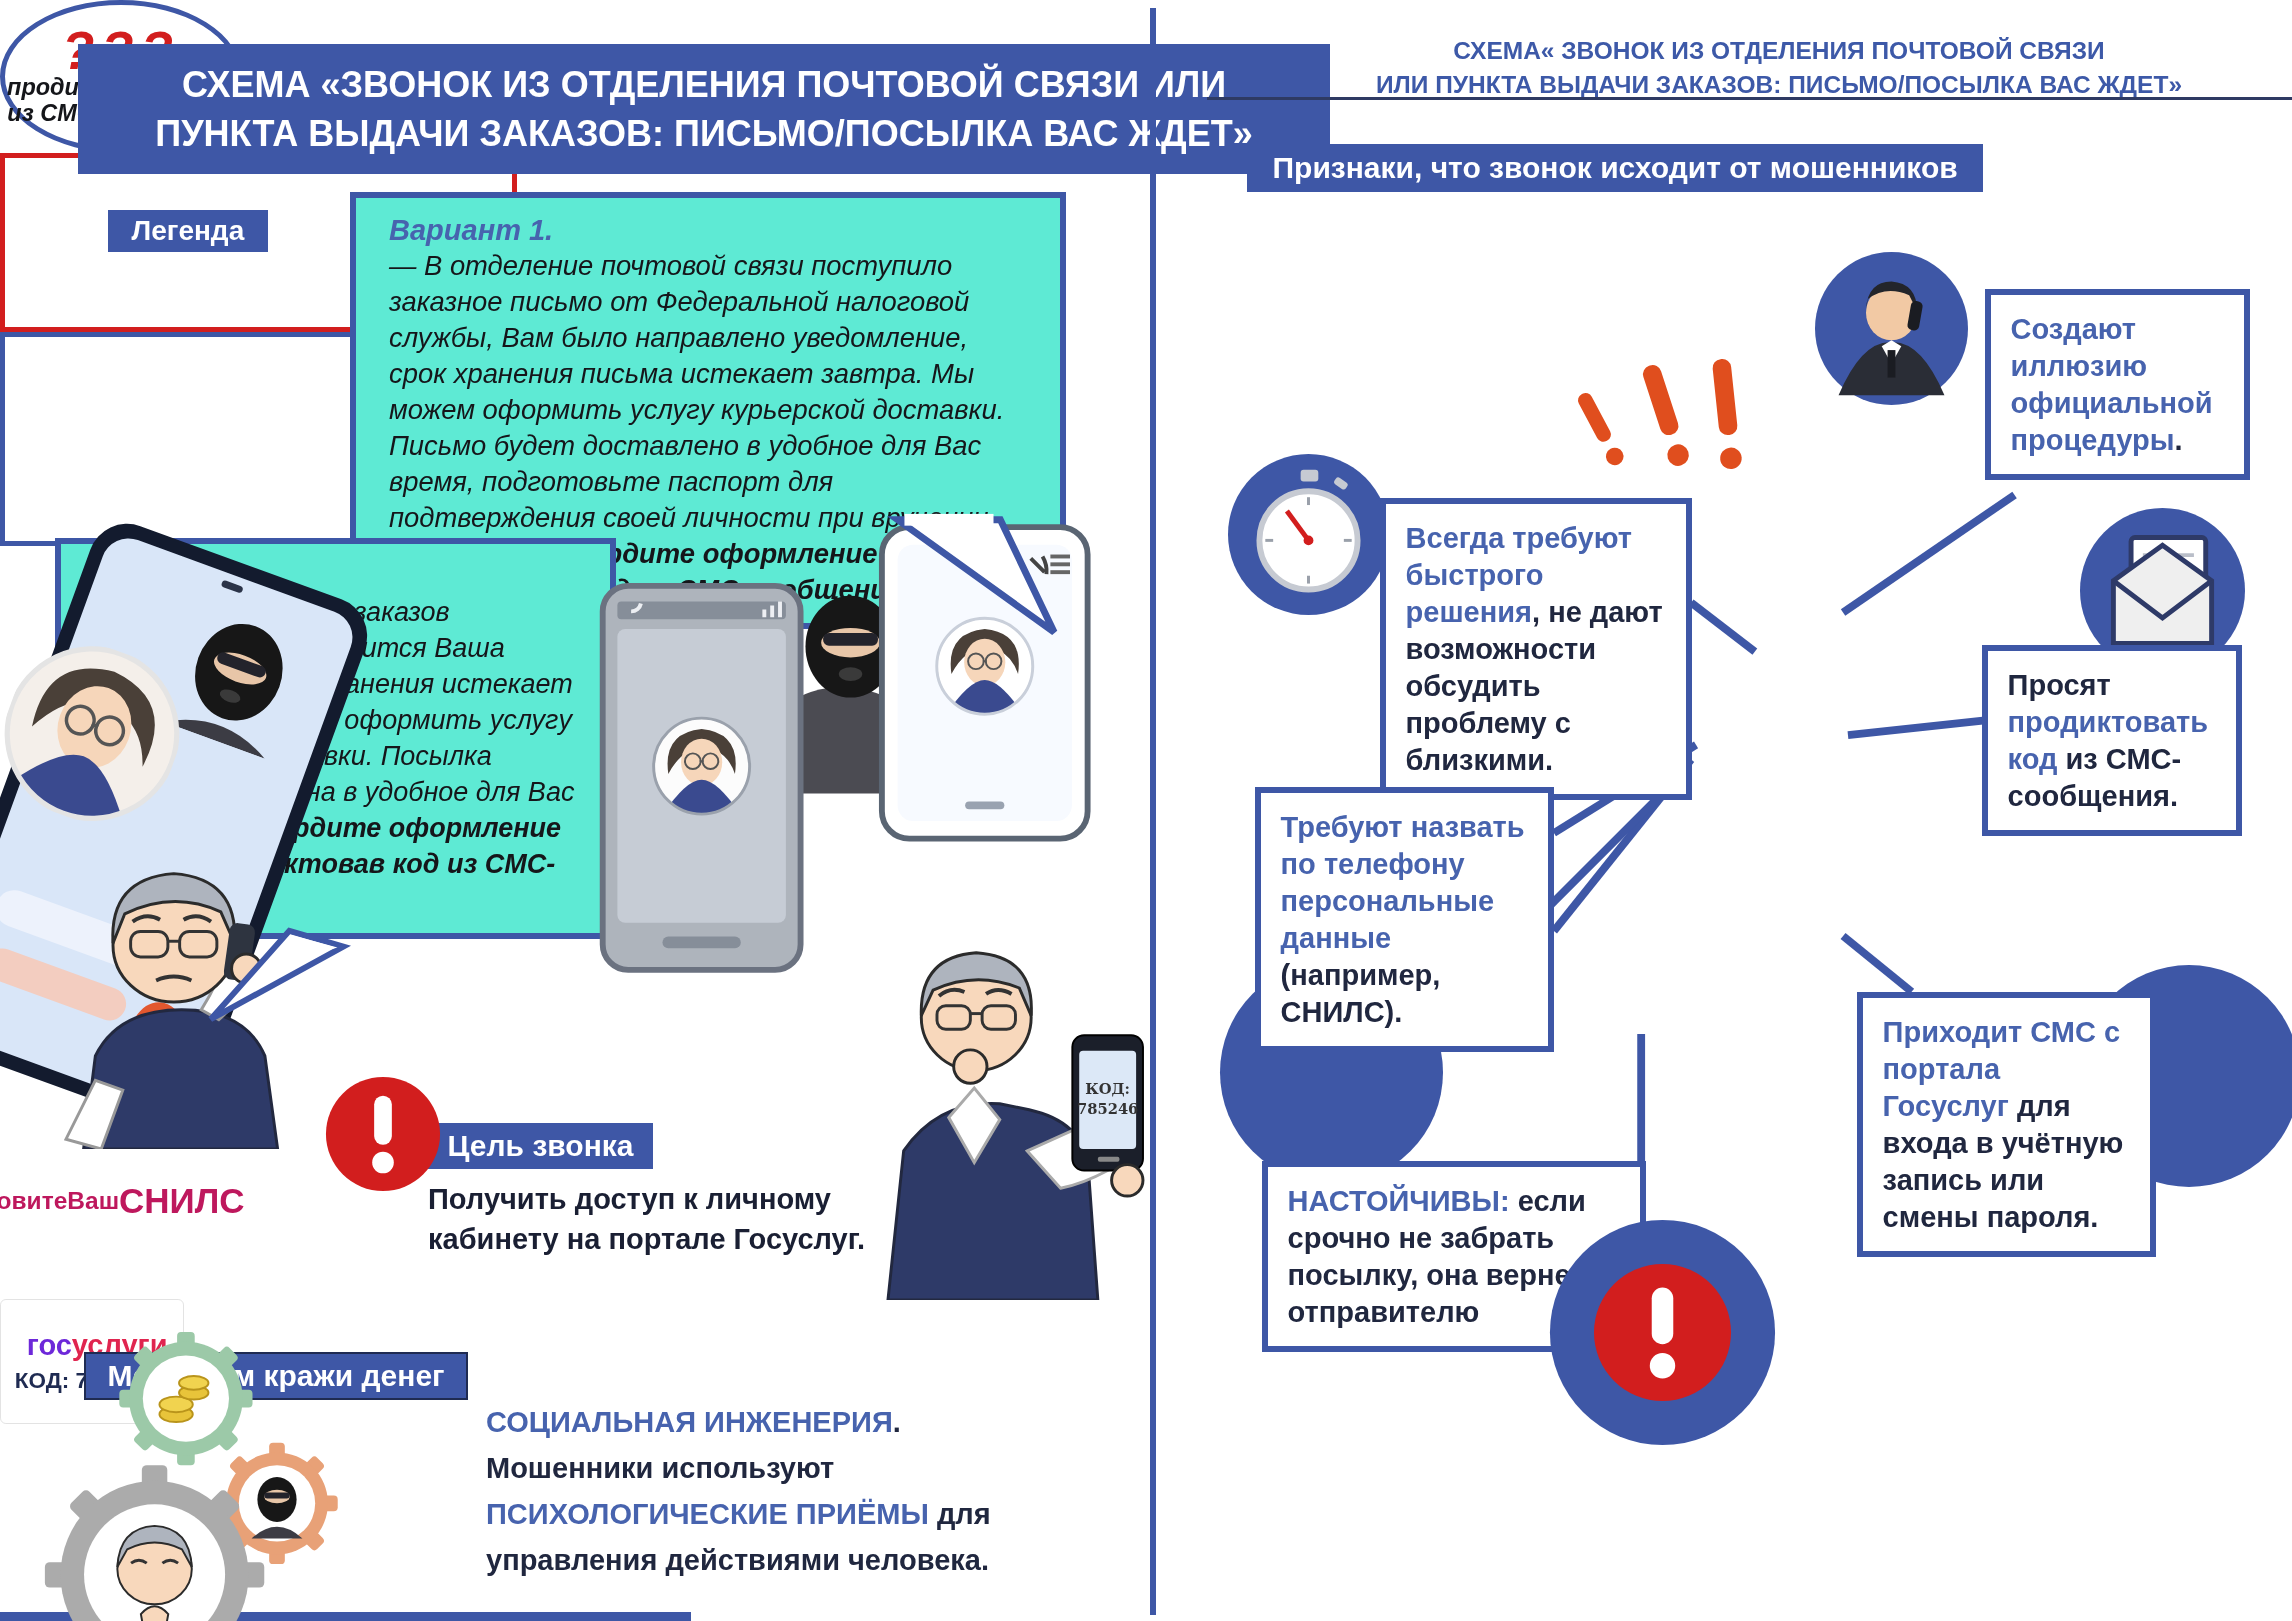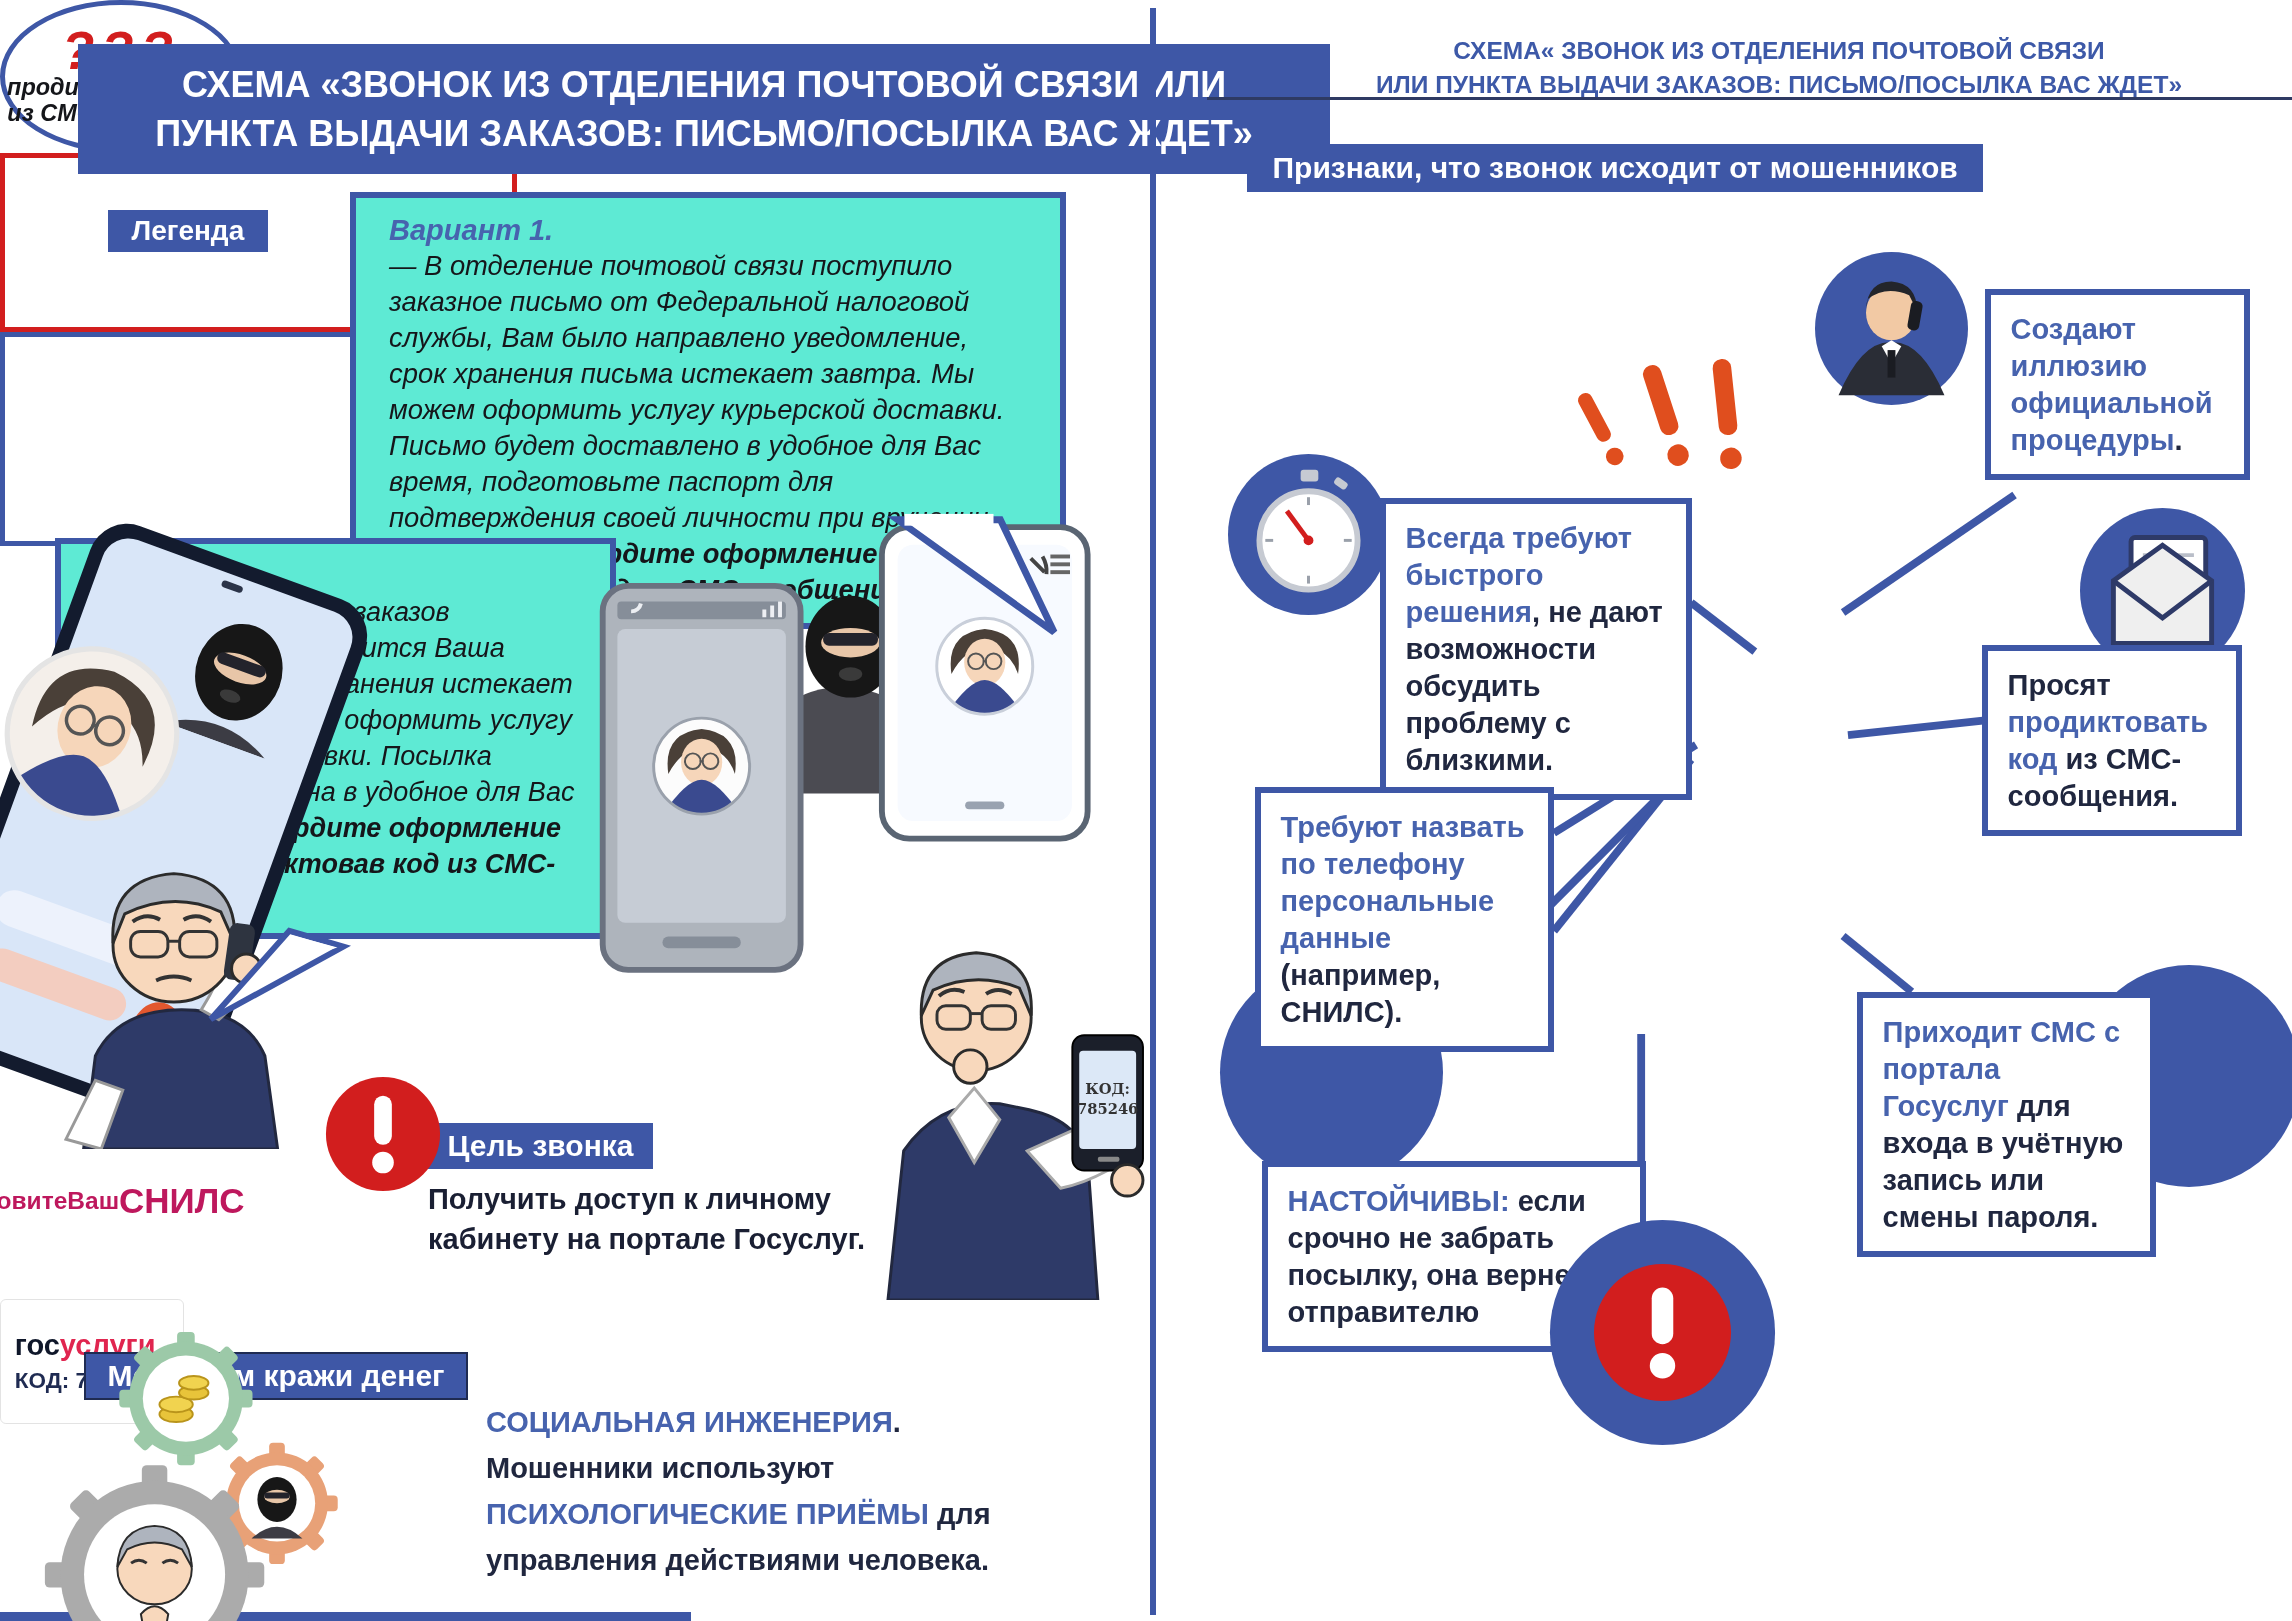--- a/index.html
+++ b/index.html
@@ -405,21 +405,21 @@
   <div class="circle snils-blue"></div>
   <div class="snils-white">
     <span class="s1">Назовите</span>
     <span class="s1">Ваш</span>
     <span class="s3">СНИЛС</span>
   </div>
 
   <div class="circle gos-circle"></div>
   <div class="gos-card">
     <div class="gos-logo">
-      <span style="color:#0f172a;">гос</span><span style="color:#E0254F;">услуги</span>
+      <span style="color:#6d28d9;margin-left:12px;">гос</span><span style="color:#E0254F;">услуги</span>
     </div>
     <div class="gos-code">КОД: 745281</div>
   </div>
   <div class="callout" style="left:1857px;top:992px;width:299px;">
     <span class="bt">Приходит СМС с портала Госуслуг </span><span>для входа в учётную запись или смены пароля.</span>
   </div>
 
   <div class="callout" style="left:1262px;top:1161px;width:384px;">
     <span class="bt">НАСТОЙЧИВЫ:</span><span> если срочно не забрать посылку, она вернется отправителю</span>
   </div>

